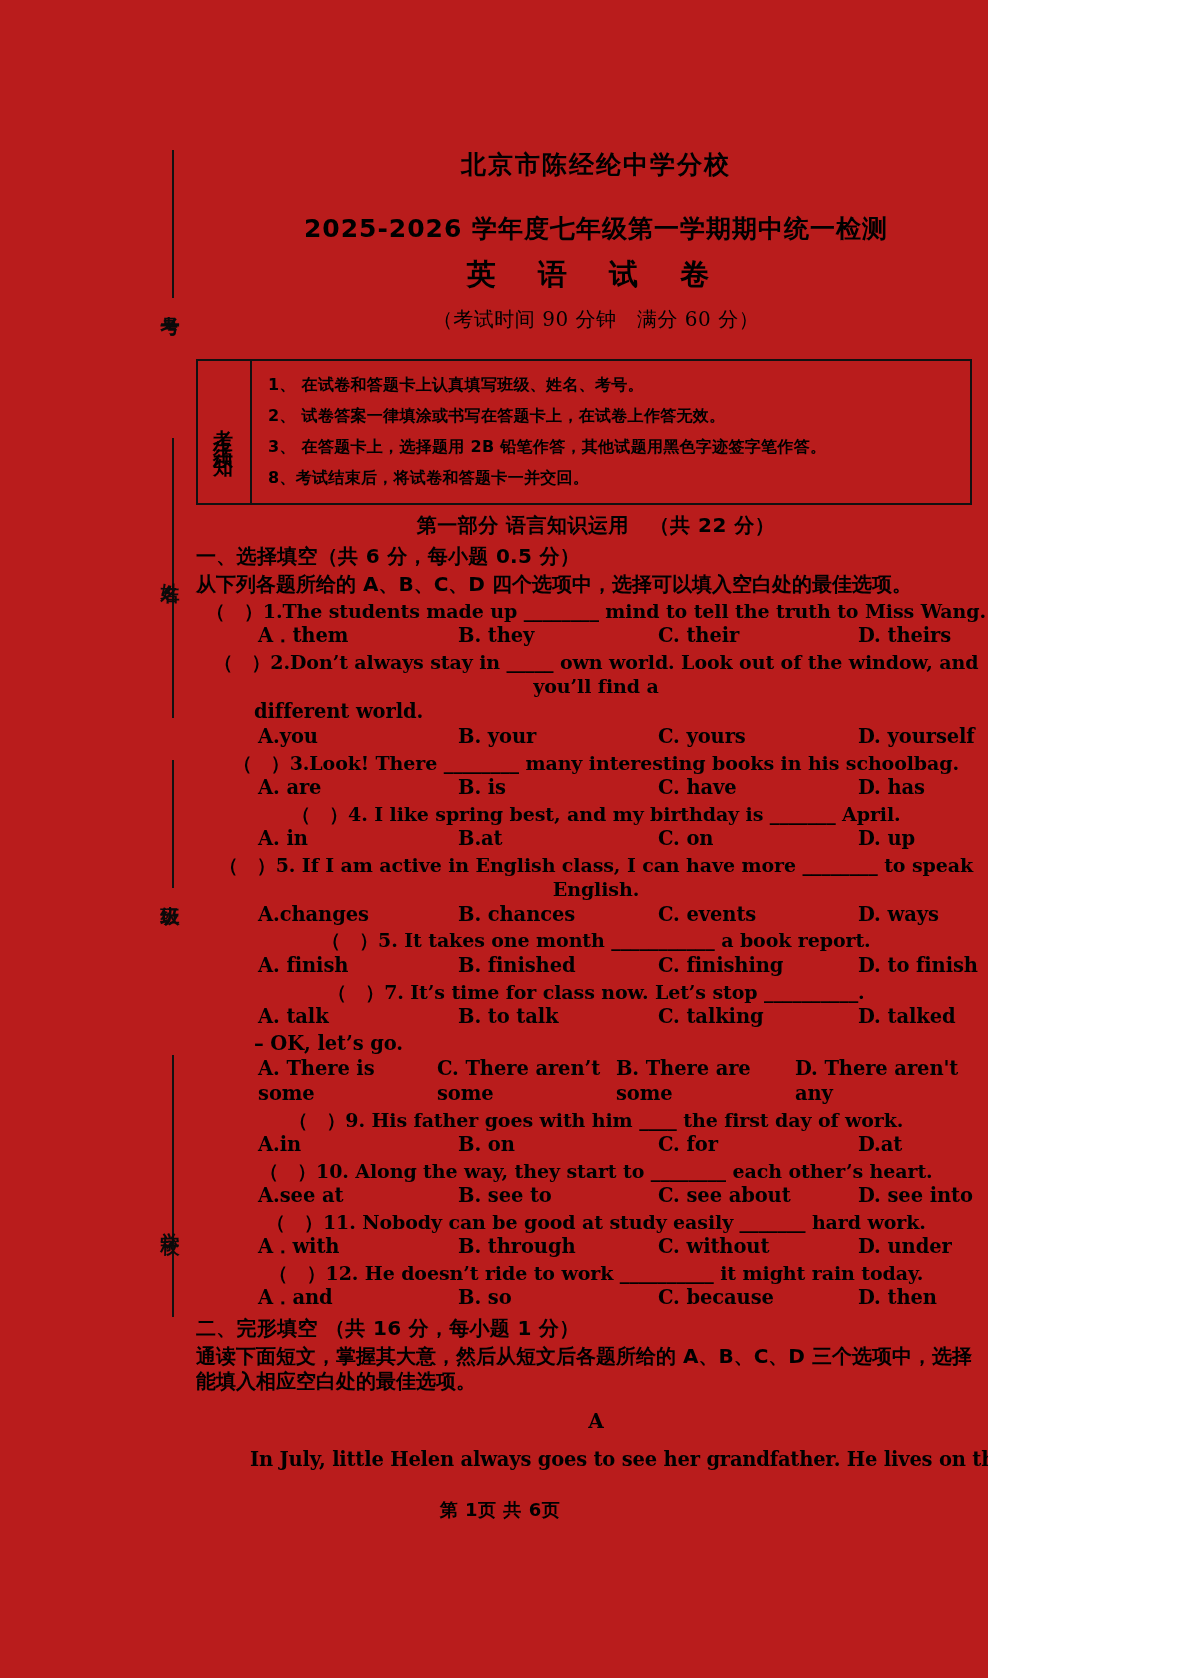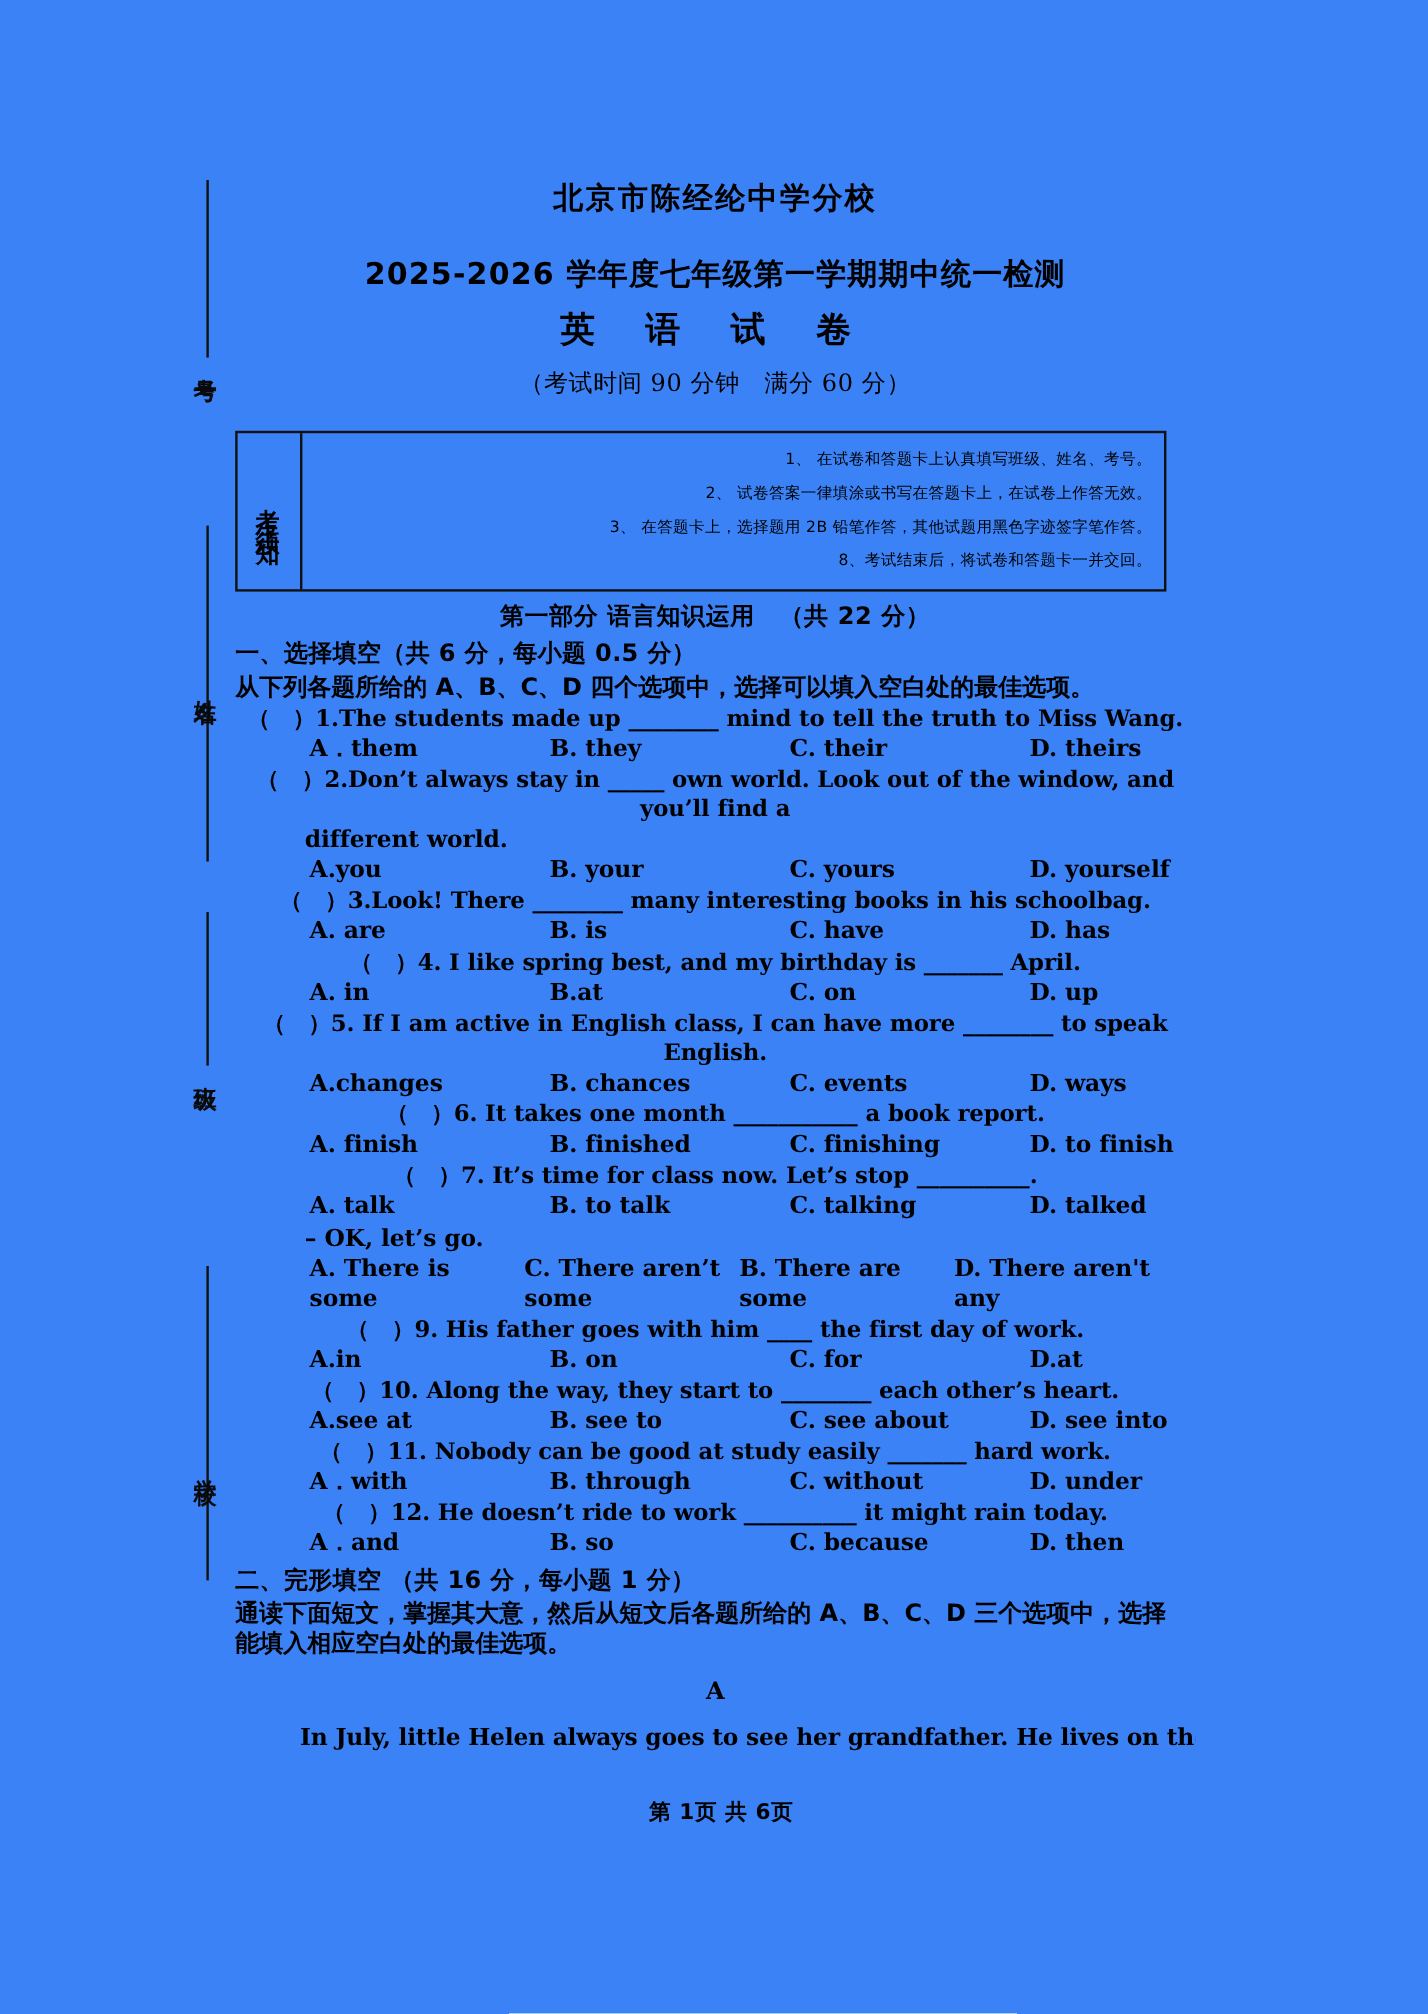--- a/index.html
+++ b/index.html
@@ -7,23 +7,23 @@
     margin: 0;
     padding: 0;
     background: #ffffff;
   }
   body {
     font-family: "DejaVu Serif", "Liberation Serif", serif;
     color: #000000;
   }
   #page {
     position: relative;
-    width: 1190px;
+    width: 988px;
     height: 1678px;
-    background: #3b82f6;
+    background: #b91c1c;
     overflow: hidden;
   }
 
   
   .margin-col {
     position: absolute;
     left: 108px;
     top: 150px;
     width: 80px;
     height: 1220px;
@@ -114,28 +114,27 @@
     font-size: 20px;
     font-weight: bold;
     letter-spacing: 9px;
     font-family: "DejaVu Sans", "Liberation Sans", sans-serif;
   }
   .notice-body {
     flex: 1;
     padding: 9px 10px 9px 16px;
   }
   .notice-item {
-    font-size: 13px;
-    font-weight: normal;
+    font-size: 16px;
+    font-weight: bold;
     font-family: "DejaVu Sans", "Liberation Sans", sans-serif;
     line-height: 1.0;
     padding: 7px 0 8px 0;
     letter-spacing: 0.3px;
     white-space: nowrap;
-    text-align: right;
   }
 
   
   .part-head {
     text-align: center;
     font-size: 20px;
     font-weight: bold;
     font-family: "DejaVu Sans", "Liberation Sans", sans-serif;
     margin-top: 7px;
     letter-spacing: 0.5px;
@@ -308,21 +307,21 @@
       <div class="q-stem">（　）5. If I am active in English class, I can have more ________ to speak English.</div>
       <div class="opts wide">
         <span>A.changes</span>
         <span>B. chances</span>
         <span>C. events</span>
         <span>D. ways</span>
       </div>
     </div>
 
     <div class="q">
-      <div class="q-stem">（　）6. It takes one month ___________ a book report.</div>
+      <div class="q-stem">（　）5. It takes one month ___________ a book report.</div>
       <div class="opts wide">
         <span>A. finish</span>
         <span>B. finished</span>
         <span>C. finishing</span>
         <span>D. to finish</span>
       </div>
     </div>
 
     <div class="q">
       <div class="q-stem">（　）7. It’s time for class now. Let’s stop __________.</div>

